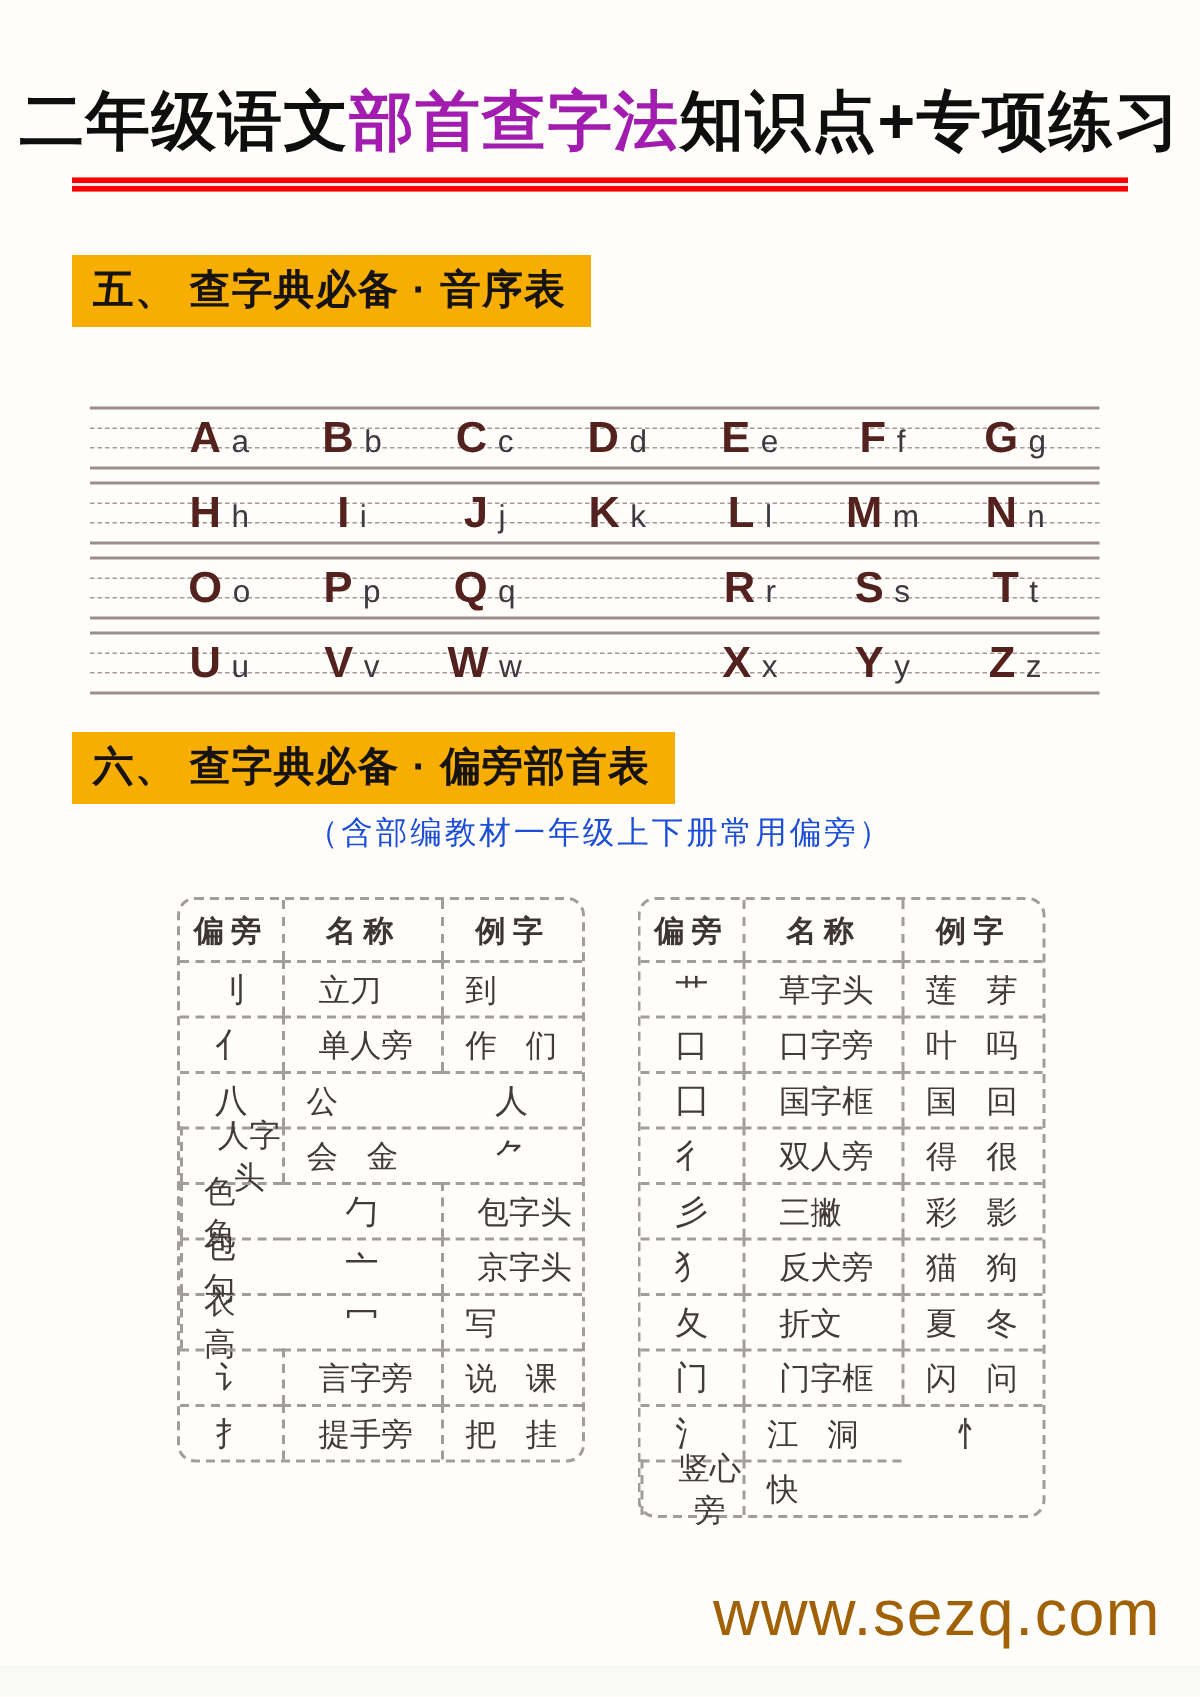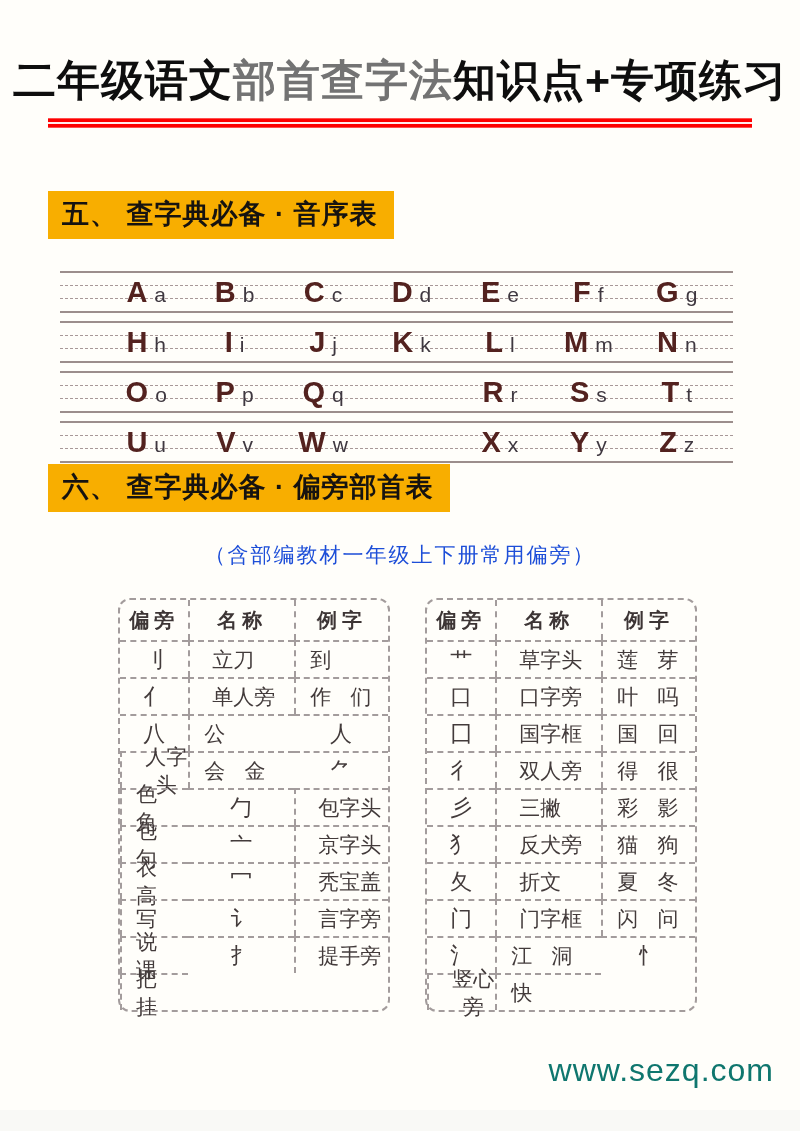--- a/index.html
+++ b/index.html
@@ -8,37 +8,37 @@
     position:relative; width:800px; height:1131px;
     background:#fffefa; overflow:hidden;
     font-family:"Liberation Sans", sans-serif;
   }
   
   .title {
     position:absolute; top:52px; left:0; right:0;
     text-align:center; font-size:43px; font-weight:bold;
     color:#0e0e0e; letter-spacing:1px; white-space:nowrap;
   }
-  .title .hl { color:#737373; }
+  .title .hl { color:#a21caf; }
   .rule-red {
     position:absolute; top:118px; left:48px; right:48px; height:10px;
     background:linear-gradient(to bottom,
       #ff9d9d 0px, #fe0000 1px, #fe0000 4px,
       #ffecec 4px, #ffecec 6px,
       #fe0000 6px, #fe0000 9px, #ff9d9d 10px);
   }
   
   .sec-head {
     position:absolute; left:48px; display:inline-block;
     background:#f8ae00; color:#161310;
     font-size:27px; font-weight:bold; letter-spacing:1px;
     padding:5px 16px 7px 14px; white-space:nowrap;
   }
-  #sec-five { top:191px; }
-  #sec-six  { top:464px;text-align:center; }
+  #sec-five { top:170px; }
+  #sec-six  { top:488px;text-align:center; }
   .subtitle {
     position:absolute; top:541px; left:0; right:0;
     text-align:center; font-size:21px; color:#1d4ed8;
     font-family:"Liberation Serif", serif; letter-spacing:2px;
   }
   
   .alphabet { position:absolute; top:271px; left:60px; width:673px; }
   .ab-row {
     position:relative; height:42px; margin-bottom:8px;
     border-top:2px solid #9c8e8c; border-bottom:2px solid #9c8e8c;
@@ -78,21 +78,21 @@
     color:#3d3535; font-family:Liberation Sans, sans-serif;
   }
   .rt-radical { justify-content:center; font-size:22px; }
   .rt-name    { padding-left:22px;text-align:center; }
   .rt-example { padding-left:14px; word-spacing:14px; }
   .bl { border-left:2px dashed #a39c9c; }
   .bt { border-top:2px dashed #a39c9c; }
   
   .watermark {
     position:absolute; top:1052px; right:26px;
-    font-size:32px; color:#0f766e; letter-spacing:1px;
+    font-size:43px; color:#a16207; letter-spacing:1px;
   }
   .bottom-strip {
     position:absolute; bottom:0; left:0; right:0; height:21px;
     background:#f9f9f6;
   }
 </style>
 </head>
 <body>
 
 <div class="title">
@@ -247,21 +247,20 @@
     <div class="rt-cell rt-example bt bl">会 金</div>
     <div class="rt-cell rt-radical bt">⺈</div>
     <div class="rt-cell rt-example bt bl">色 兔</div>
     <div class="rt-cell rt-radical bt">勹</div>
     <div class="rt-cell rt-name bt bl">包字头</div>
     <div class="rt-cell rt-example bt bl">包 句</div>
     <div class="rt-cell rt-radical bt">亠</div>
     <div class="rt-cell rt-name bt bl">京字头</div>
     <div class="rt-cell rt-example bt bl">衣 高</div>
     <div class="rt-cell rt-radical bt">冖</div>
-    <div class="rt-cell rt-name bt bl">秃宝盖</div>
     <div class="rt-cell rt-example bt bl">写</div>
     <div class="rt-cell rt-radical bt">讠</div>
     <div class="rt-cell rt-name bt bl">言字旁</div>
     <div class="rt-cell rt-example bt bl">说 课</div>
     <div class="rt-cell rt-radical bt">扌</div>
     <div class="rt-cell rt-name bt bl">提手旁</div>
     <div class="rt-cell rt-example bt bl">把 挂</div>
   </div>
 <div class="rtable" id="rtable-1">
     <div class="rt-cell rt-head">偏旁</div>

